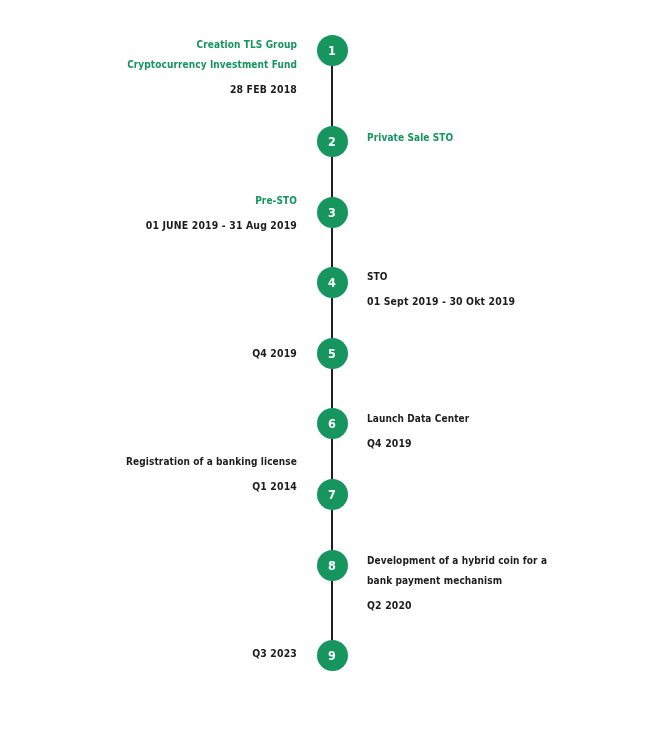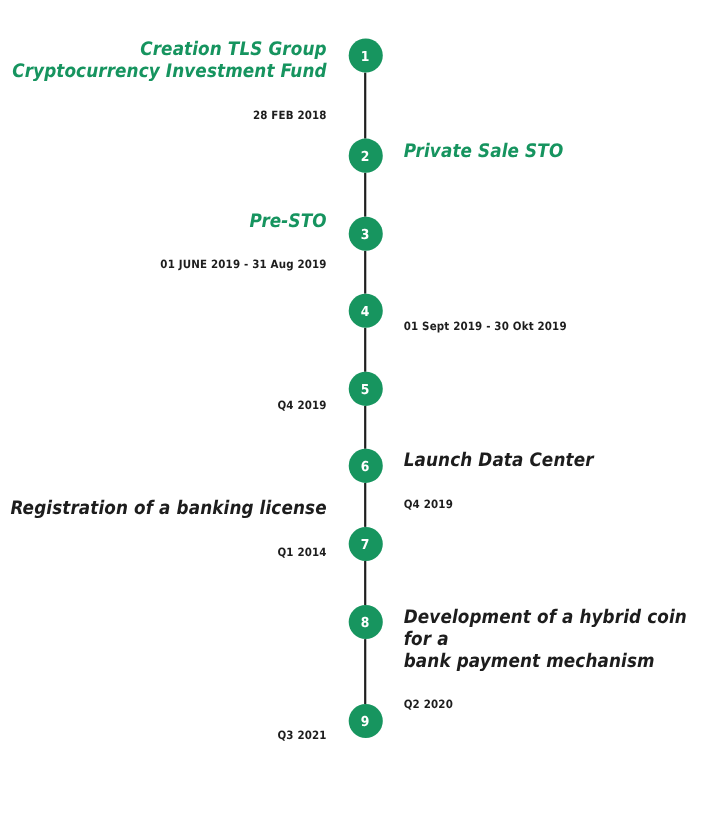--- a/index.html
+++ b/index.html
@@ -57,38 +57,37 @@
   }
   .entry.left {
     right: 352px;
     text-align: right;
   }
   .entry.right {
     left: 367px;
     text-align: left;
   }
   .entry-title {
-    font-size: 17px;
+    font-size: 10px;
     font-weight: 700;
     line-height: 20px;
     letter-spacing: 0.1px;
     color: #1d1d1d;
     white-space: pre-line;
-    font-style: italic;
   }
   .entry.green .entry-title {
     color: #16945f;
   }
   .entry-date {
     font-size: 10.4px;
     font-weight: 700;
     line-height: 14px;
     letter-spacing: 0.15px;
     color: #1d1d1d;
-    margin-top: 23px;
+    margin-top: 7px;
   }
 </style>
 </head>
 <body>
 
 <div id="timeline">
     <div class="axis-line" style="top: 65.5px; height: 60px;"></div>
     <div class="axis-line" style="top: 156.5px; height: 40px;"></div>
     <div class="axis-line" style="top: 227.5px; height: 39px;"></div>
     <div class="axis-line" style="top: 297.5px; height: 40px;"></div>
@@ -106,20 +105,21 @@
     <div class="entry right green" style="top: 128px;">
       <div class="entry-title">Private Sale STO</div>
     </div>
     <div class="node" style="left: 316.5px; top: 196.5px;">3</div>
     <div class="entry left green" style="top: 191px;">
       <div class="entry-title">Pre-STO</div>
       <div class="entry-date">01 JUNE 2019 - 31 Aug 2019</div>
     </div>
     <div class="node" style="left: 316.5px; top: 266.5px;">4</div>
     <div class="entry right" style="top: 267px;">
+      <div class="entry-title">STO</div>
       <div class="entry-date">01 Sept 2019 - 30 Okt 2019</div>
     </div>
     <div class="node" style="left: 316.5px; top: 337.5px;">5</div>
     <div class="entry left" style="top: 339px;">
       <div class="entry-date">Q4 2019</div>
     </div>
     <div class="node" style="left: 316.5px; top: 407.5px;">6</div>
     <div class="entry right" style="top: 409px;">
       <div class="entry-title">Launch Data Center</div>
       <div class="entry-date">Q4 2019</div>
@@ -130,15 +130,15 @@
       <div class="entry-date">Q1 2014</div>
     </div>
     <div class="node" style="left: 316.5px; top: 549.5px;">8</div>
     <div class="entry right" style="top: 551px;">
       <div class="entry-title">Development of a hybrid coin for a
 bank payment mechanism</div>
       <div class="entry-date">Q2 2020</div>
     </div>
     <div class="node" style="left: 316.5px; top: 639.5px;">9</div>
     <div class="entry left" style="top: 639px;">
-      <div class="entry-date">Q3 2021</div>
+      <div class="entry-date">Q3 2023</div>
     </div>
   </div>
 
 </body></html>

